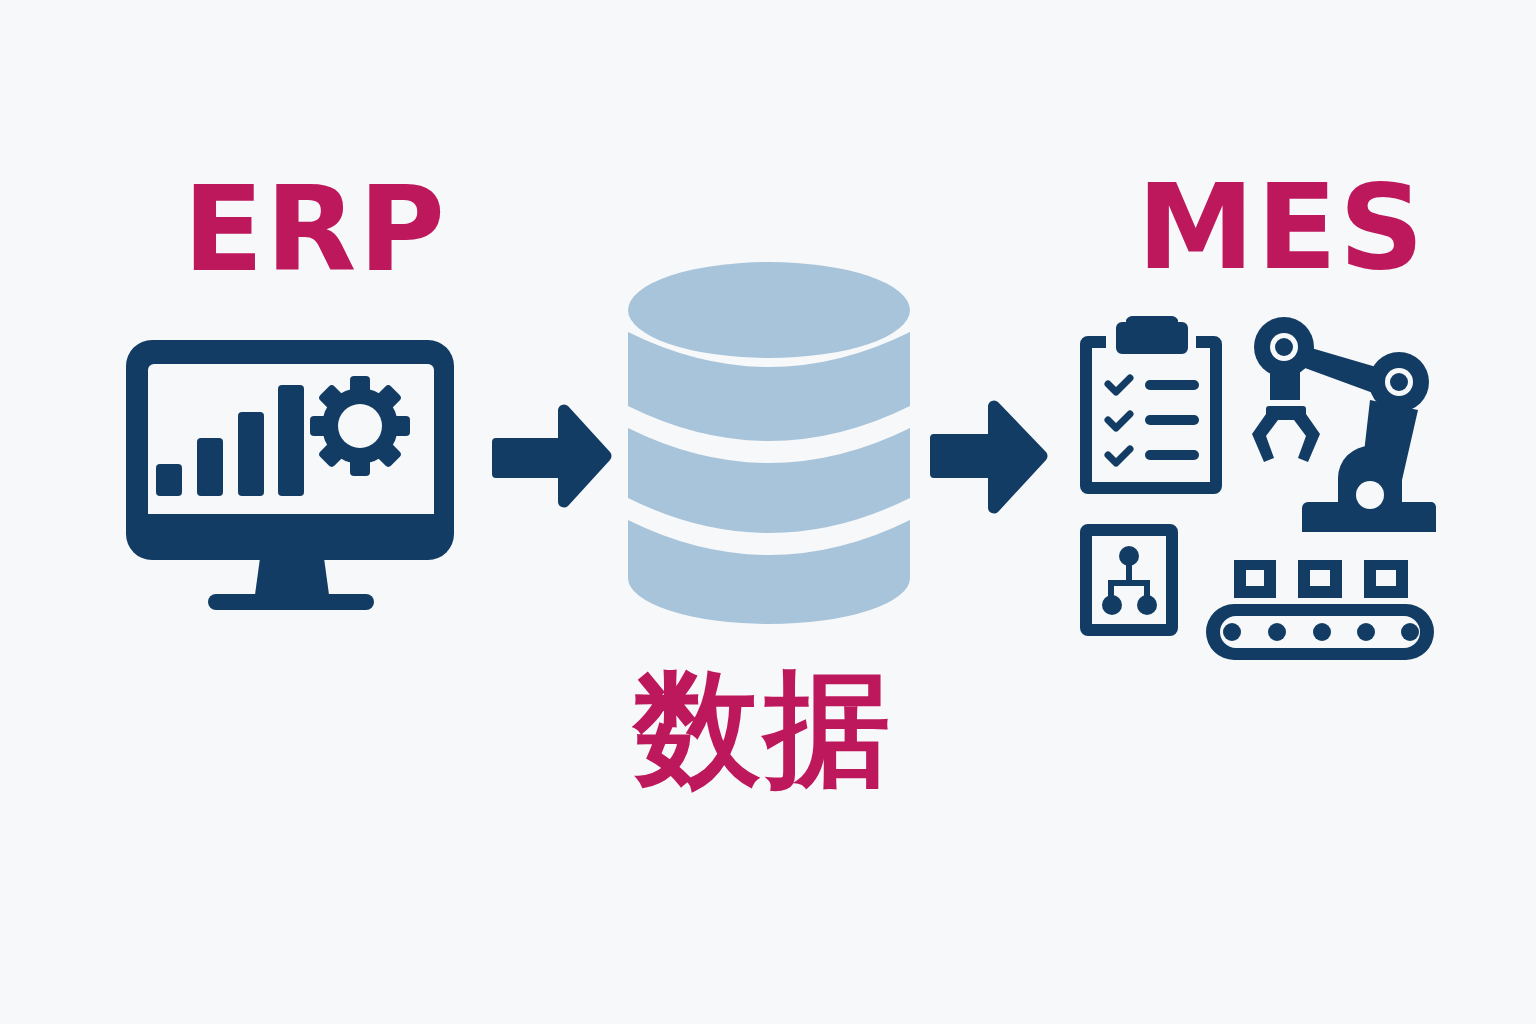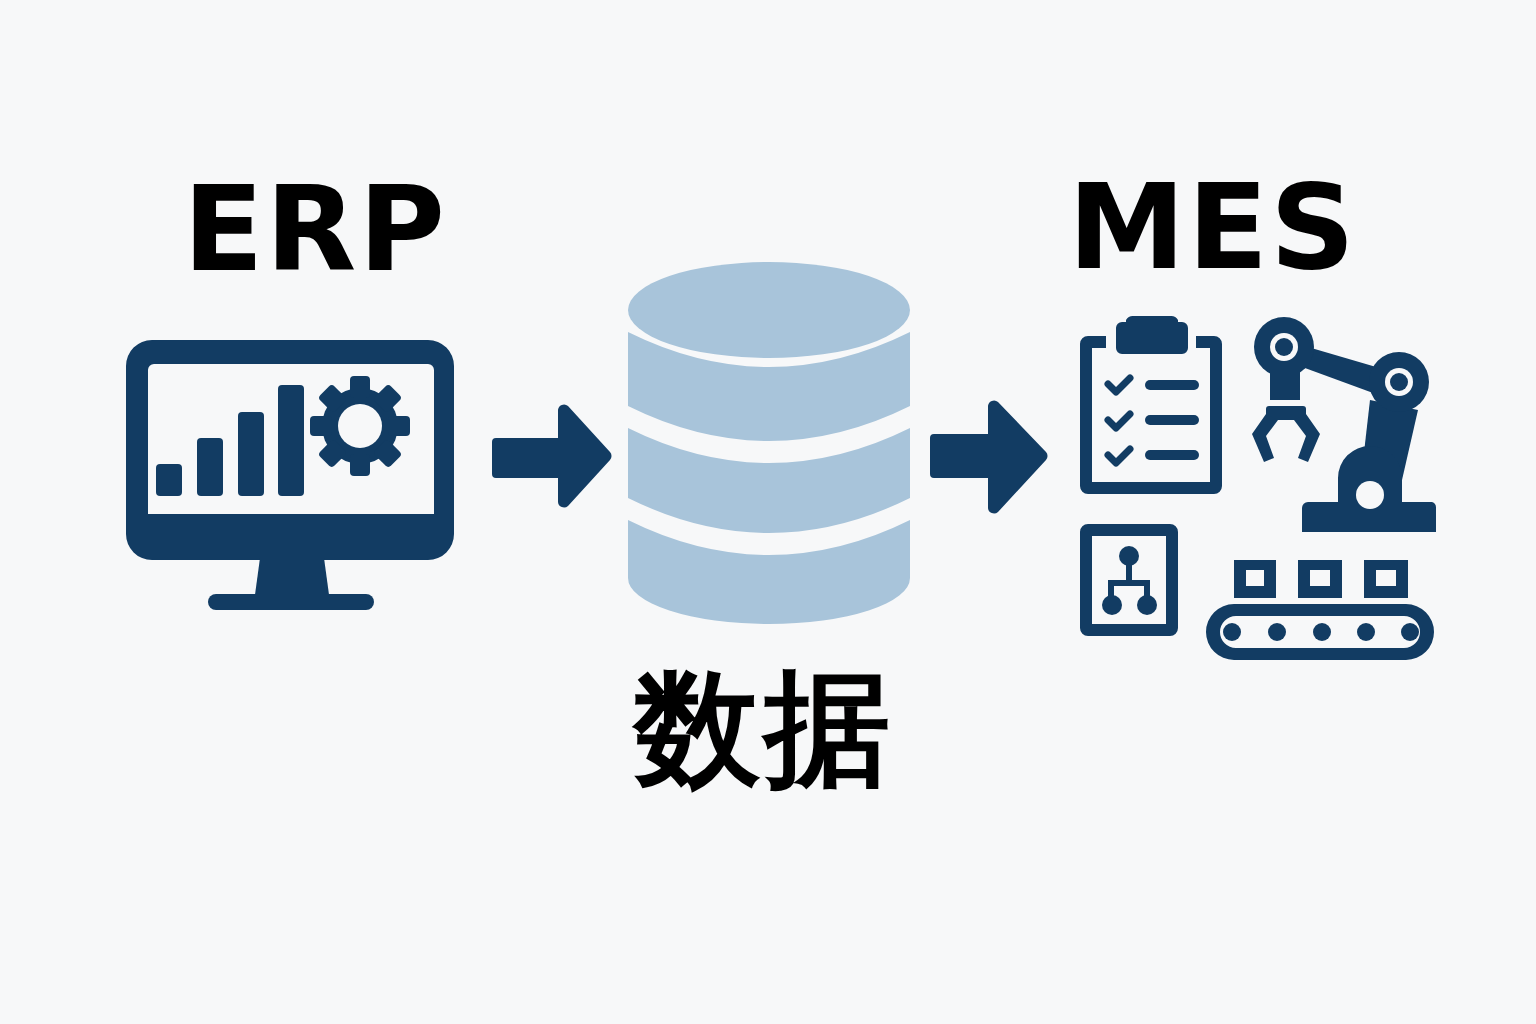--- a/index.html
+++ b/index.html
@@ -4,29 +4,29 @@
 <style>
   html, body { margin: 0; padding: 0; }
   body {
     width: 1536px; height: 1024px; overflow: hidden;
     background: #f7f8f9;
     position: relative;
     font-family: "DejaVu Sans", sans-serif;
   }
   .label {
     position: absolute;
-    color: #000000;
+    color: #be185d;
     font-family: "DejaVu Sans", sans-serif;
     font-weight: bold;
     line-height: 1;
     white-space: nowrap;
     text-align: right;
   }
   #erp-title { left: 183px; top: 170px; font-size: 118px; letter-spacing: 2px; }
-  #mes-title { left: 1068px; top: 168px; font-size: 118px; letter-spacing: 2px; }
+  #mes-title { left: 1137px; top: 168px; font-size: 118px; letter-spacing: 2px; }
   #data-title { left: 634px; top: 666px; font-size: 126px; letter-spacing: 4px; }
   svg.icon { position: absolute; overflow: visible; }
 </style>
 </head>
 <body>
 
 <div id="erp-title" class="label">ERP</div>
 
 <div id="mes-title" class="label">MES</div>
 

